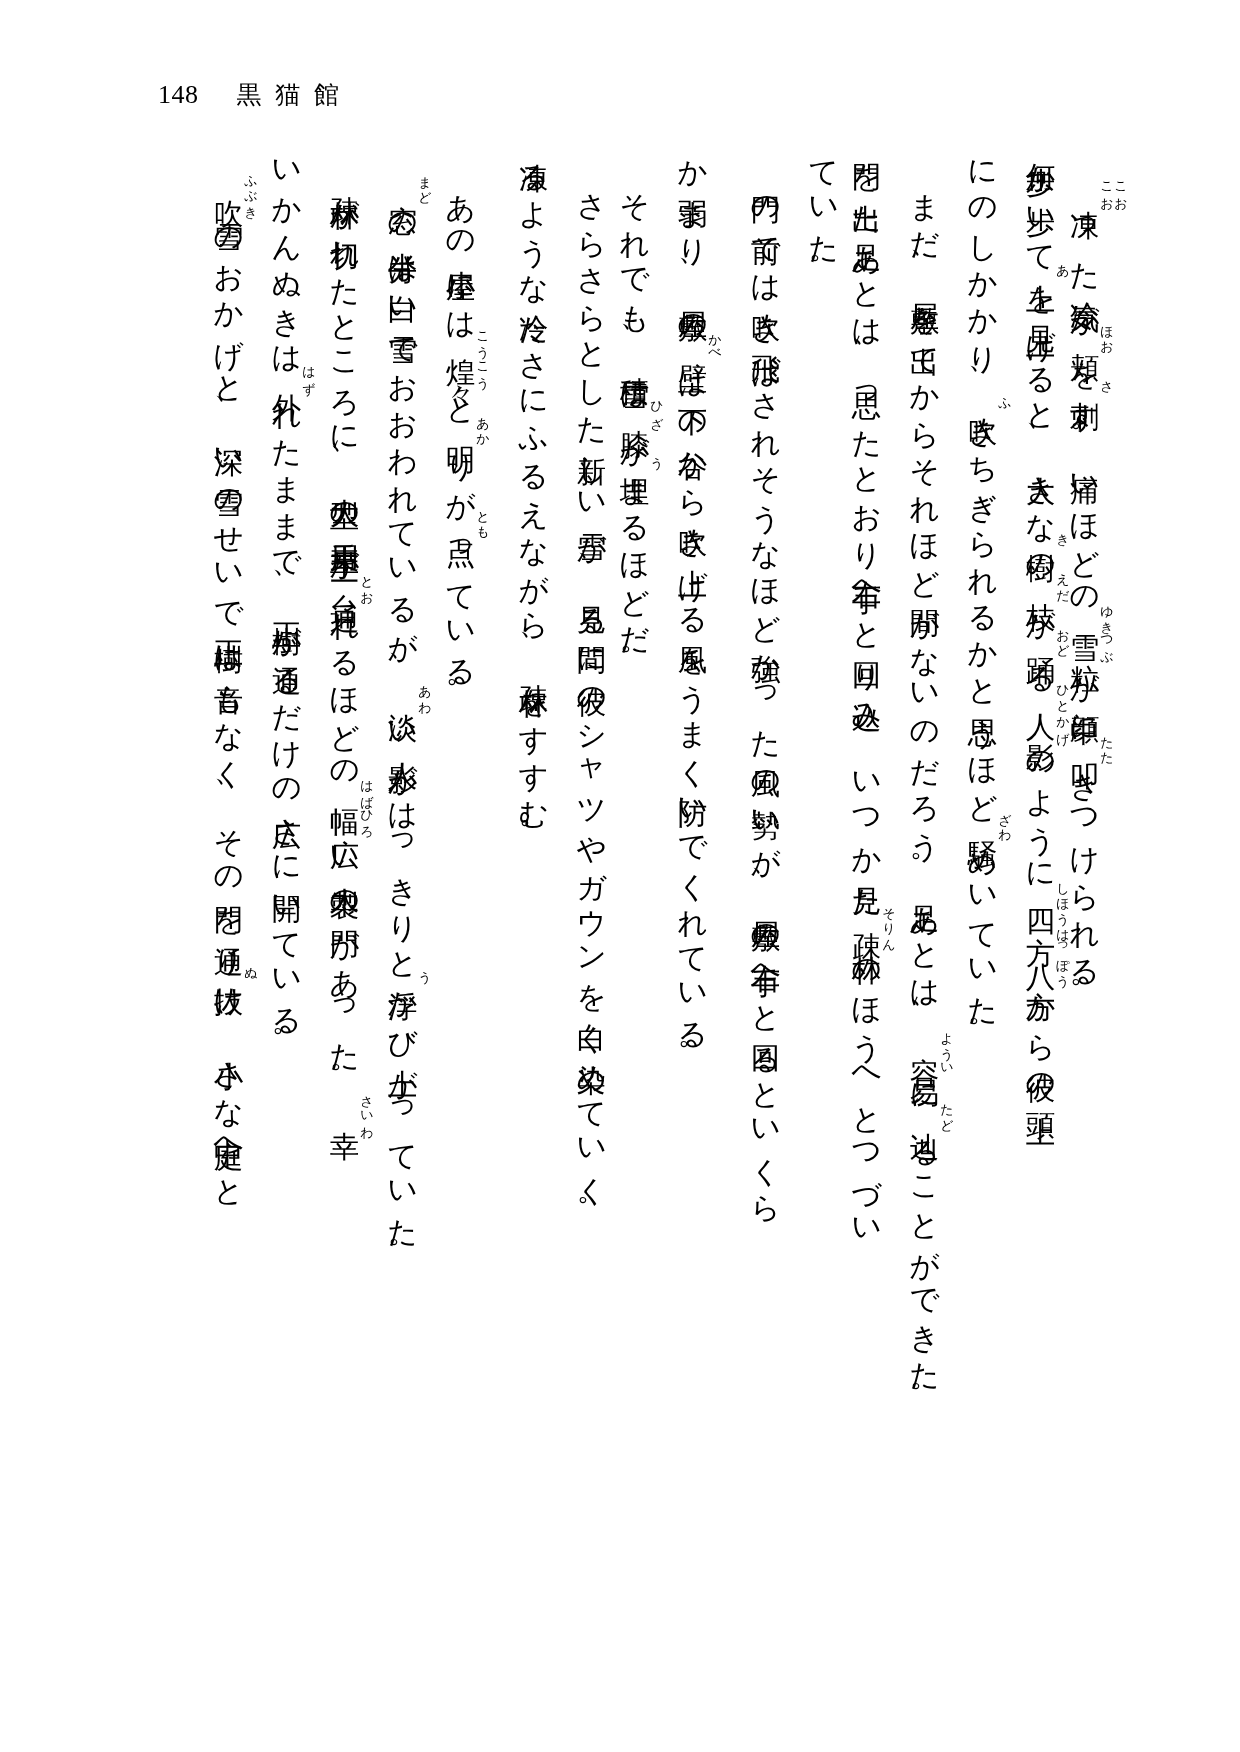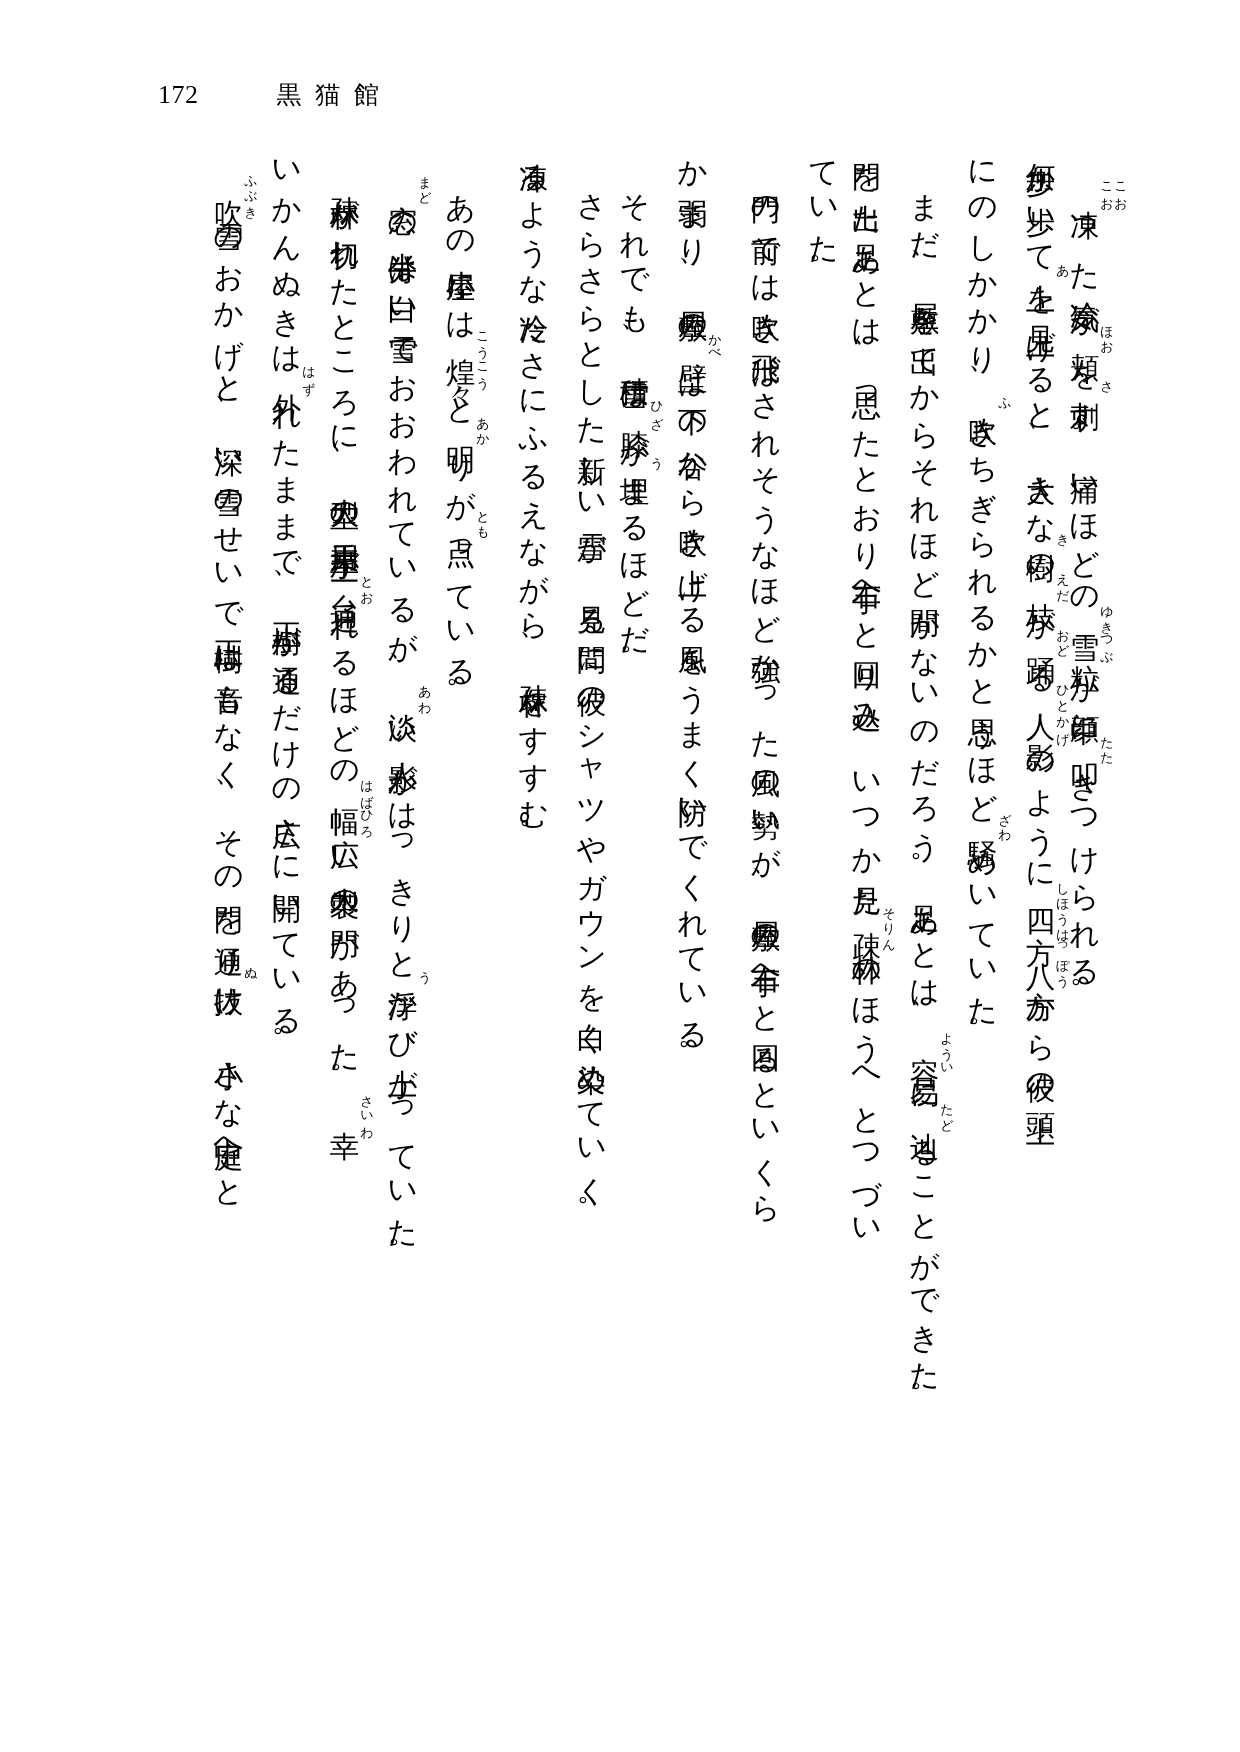--- a/index.html
+++ b/index.html
@@ -32,21 +32,20 @@
     font-size: 25px;
     letter-spacing: 0.02em;
   }
   .runhead .folio {
     font-family: "Liberation Serif", serif;
     font-size: 26px;
   }
   .runhead .title {
     font-size: 25px;
     letter-spacing: 0.55em;
-    margin-left: 40px;
   }
 
   
   .body-area {
     position: absolute;
     top: 140px;
     left: 118px;
     width: 1010px;
     height: 1330px;
   }
@@ -90,21 +89,21 @@
   }
 
   
 </style>
 </head>
 <body>
 
 <div class="page">
 
   <div class="runhead">
-    <span class="folio">172</span>
+    <span class="folio">148</span>
     <span class="title">黒猫館</span>
   </div>
 
   <div class="body-area">
     <div class="vcols">
       <div class="vcol">　<ruby><span><ruby><span>凍</span><rt>こお</rt></ruby></span><rt>こお</rt></ruby>った冷気が<ruby><span>頬</span><rt>ほお</rt></ruby>を<ruby><span>刺</span><rt>さ</rt></ruby>す。痛いほどの<ruby><span>雪粒</span><rt>ゆきつぶ</rt></ruby>が顔中に<ruby><span>叩</span><rt>たた</rt></ruby>きつけられる。</div>
       <div class="vcol">何歩か歩いて<ruby><span>上</span><rt>あ</rt></ruby>を見上げると、大きな<ruby><span>樹</span><rt>き</rt></ruby>の<ruby><span>枝</span><rt>えだ</rt></ruby>が<ruby><span>踊</span><rt>おど</rt></ruby>る<ruby><span>人影</span><rt>ひとかげ</rt></ruby>のように<ruby><span>四方八方</span><rt>しほうはっぽう</rt></ruby>から彼の頭上</div>
       <div class="vcol">にのしかかり、<ruby><span>吹</span><rt>ふ</rt></ruby>きちぎられるかと思うほど<ruby><span>騒</span><rt>ざわ</rt></ruby>めいていた。</div>
       <div class="vcol">　まだ、屋敷を出てからそれほど間がないのだろう。足あとは、<ruby><span>容易</span><rt>ようい</rt></ruby>に<ruby><span>辿</span><rt>たど</rt></ruby>ることができた。</div>
       <div class="vcol">門を出た足あとは、思ったとおり右手へと回り込み、いつか見た<ruby><span>疎林</span><rt>そりん</rt></ruby>のほうへとつづい</div>

